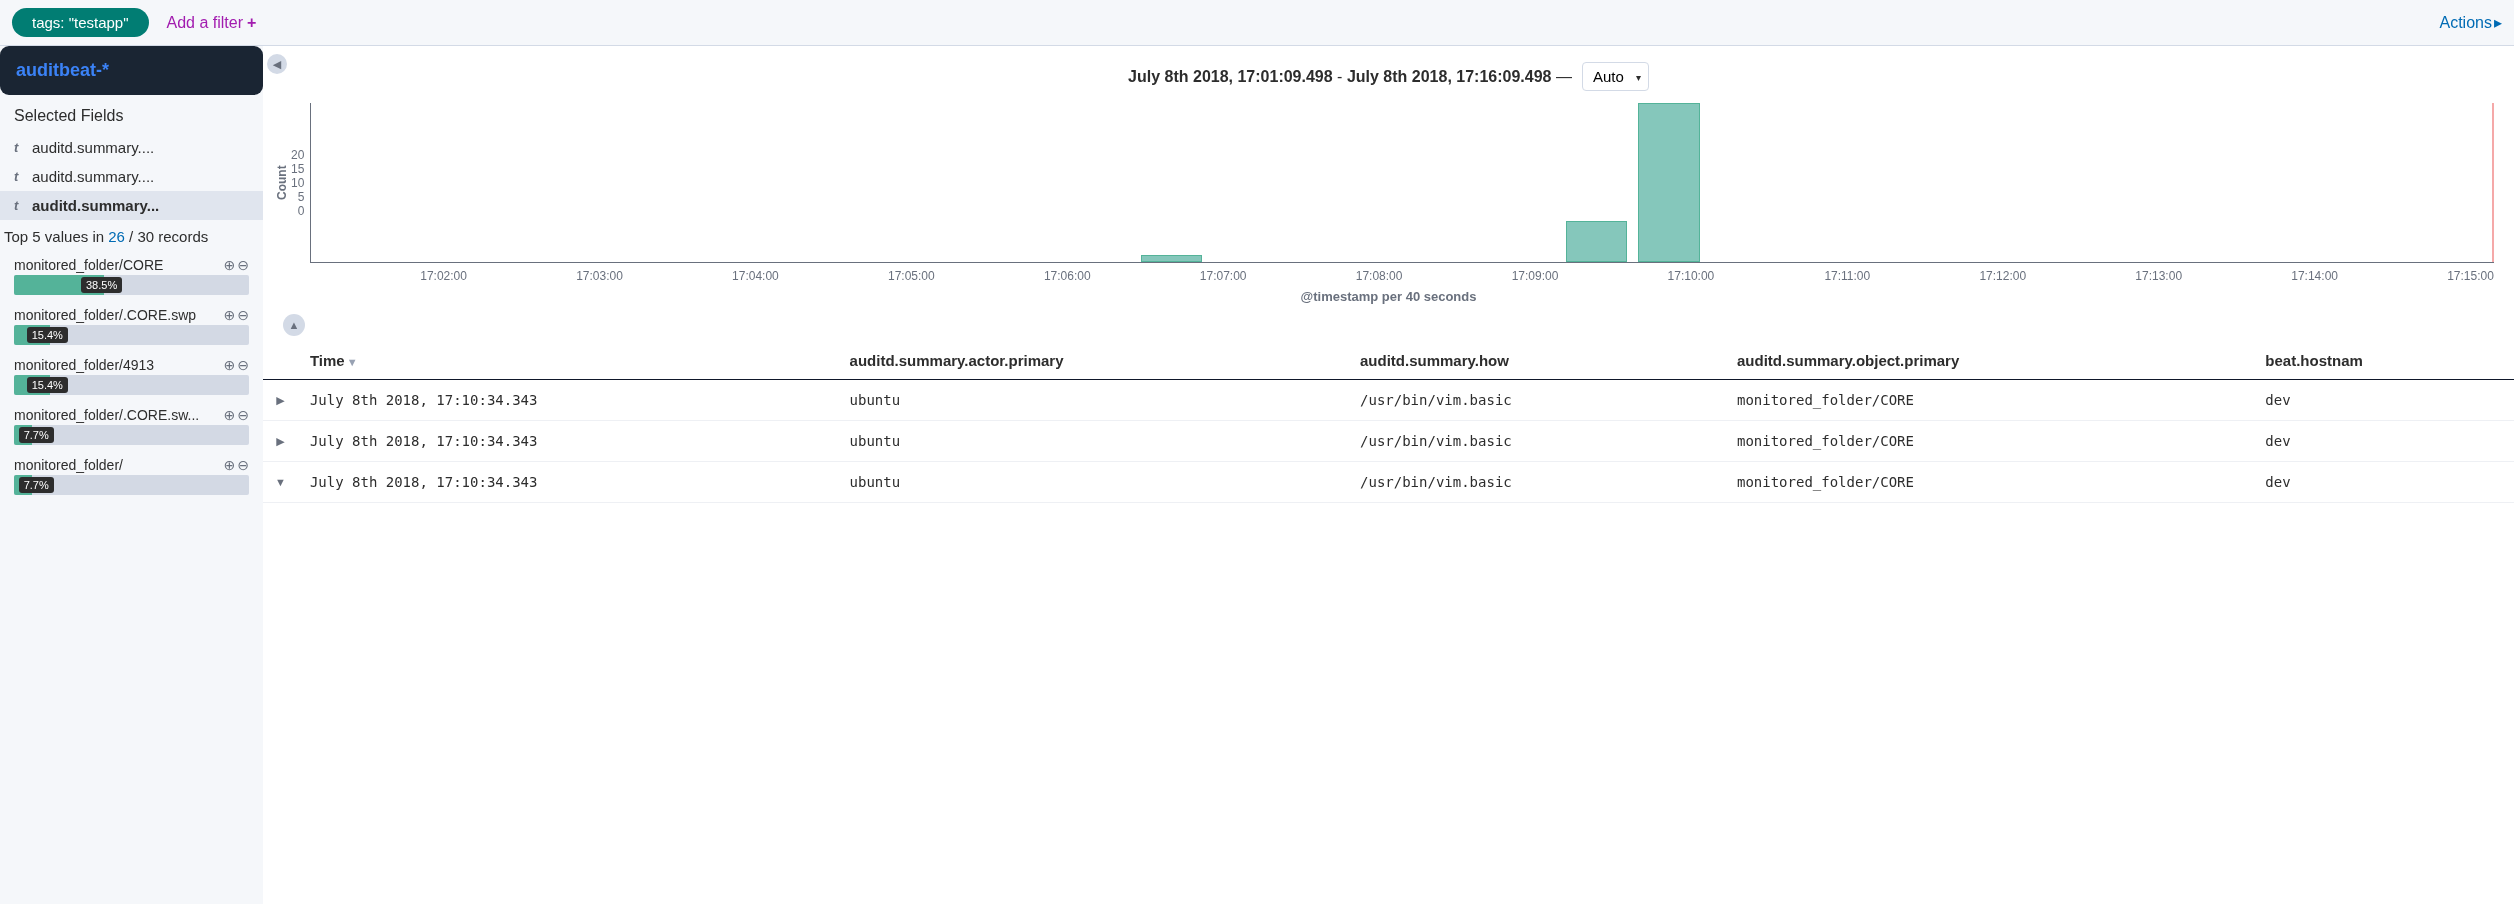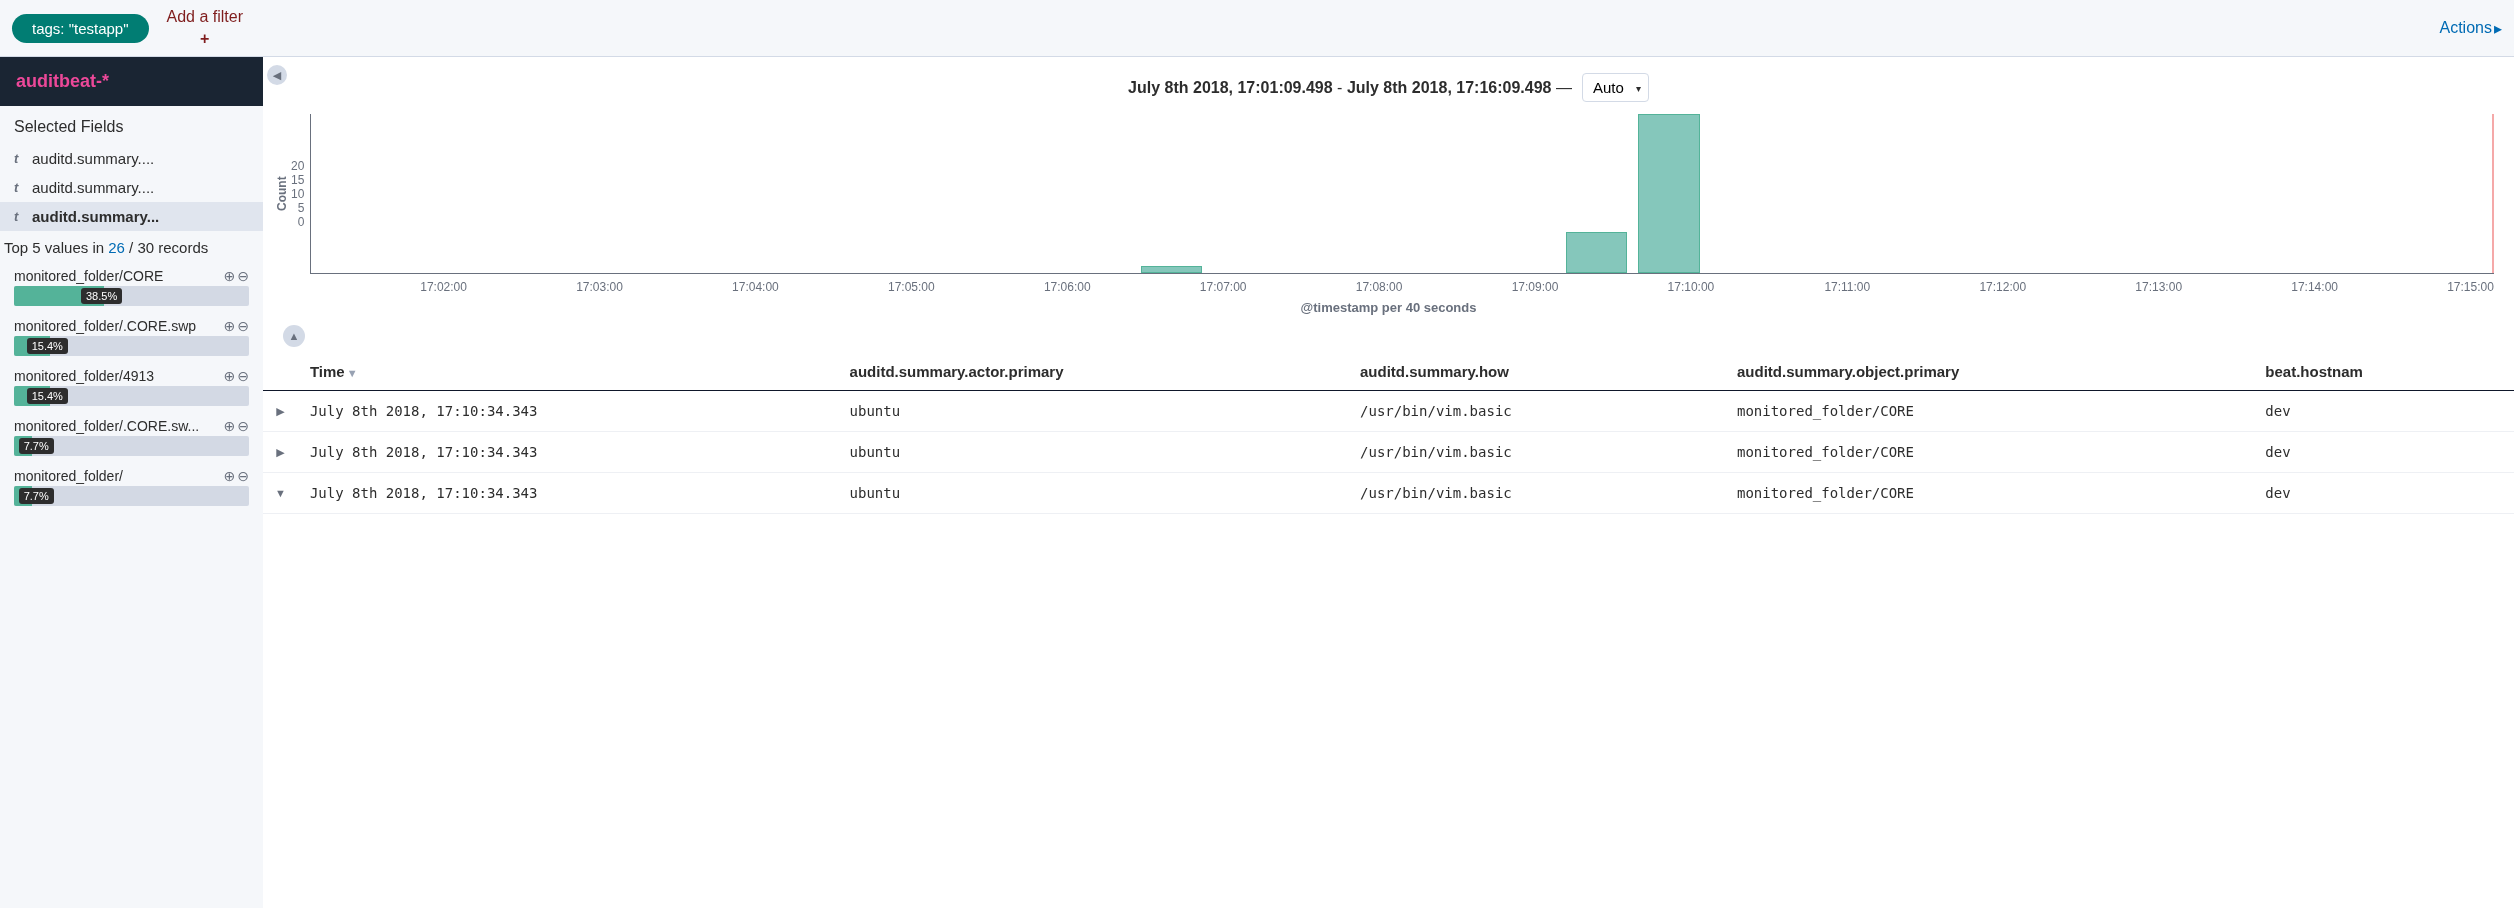--- a/index.html
+++ b/index.html
@@ -1,27 +1,27 @@
 <!DOCTYPE html>
 <html><head>
 <meta charset="utf-8">
 <style>
 * { box-sizing: border-box; margin: 0; padding: 0; }
 body { font-family: -apple-system, BlinkMacSystemFont, "Segoe UI", Helvetica, Arial, sans-serif; font-size: 14px; color: #2d2d2d; background: #fff; }
 
 .topbar { display: flex; align-items: center; padding: 8px 12px; border-bottom: 1px solid #d3dae6; background: #f5f7fa; }
 .filter-pill { background: #017d73; color: #fff; padding: 6px 20px; border-radius: 20px; font-size: 15px; margin-right: 18px; }
-.add-filter { color: #7f1d1d; font-size: 16px; cursor: pointer; display: flex; align-items: center; gap: 4px; flex-direction: column; }
+.add-filter { color: #a21caf; font-size: 16px; cursor: pointer; display: flex; align-items: center; gap: 4px; }
 .add-filter .plus { font-weight: bold; }
 .actions-link { margin-left: auto; color: #006bb4; font-size: 16px; cursor: pointer; display: flex; align-items: center; gap: 2px; }
 
 .layout { display: flex; height: calc(100vh - 50px); }
 
 .sidebar { width: 263px; flex-shrink: 0; background: #f5f7fa; overflow-y: auto; }
-.index-header { background: #1a2533; color: #ec4899; padding: 14px 16px; font-size: 18px; font-weight: bold; }
+.index-header { background: #1a2533; color: #3b82f6; padding: 14px 16px; font-size: 18px; font-weight: bold; border-radius: 9px; }
 .section-title { padding: 12px 14px 8px; font-size: 16px; color: #2d2d2d; }
 .field-row { display: flex; align-items: center; padding: 6px 14px; font-size: 15px; color: #2d2d2d; cursor: pointer; }
 .field-row.active { background: #e0e5ee; font-weight: bold; }
 .field-type { font-style: italic; color: #69707d; width: 18px; font-weight: bold; font-size: 13px; }
 .field-name { flex: 1; white-space: nowrap; overflow: hidden; text-overflow: ellipsis; }
 
 .topvals { padding: 8px 4px; font-size: 15px; }
 .topvals .link { color: #006bb4; }
 .val-item { padding: 4px 14px 8px; }
 .val-row { display: flex; align-items: center; justify-content: space-between; font-size: 14px; color: #2d2d2d; margin-bottom: 2px; }

